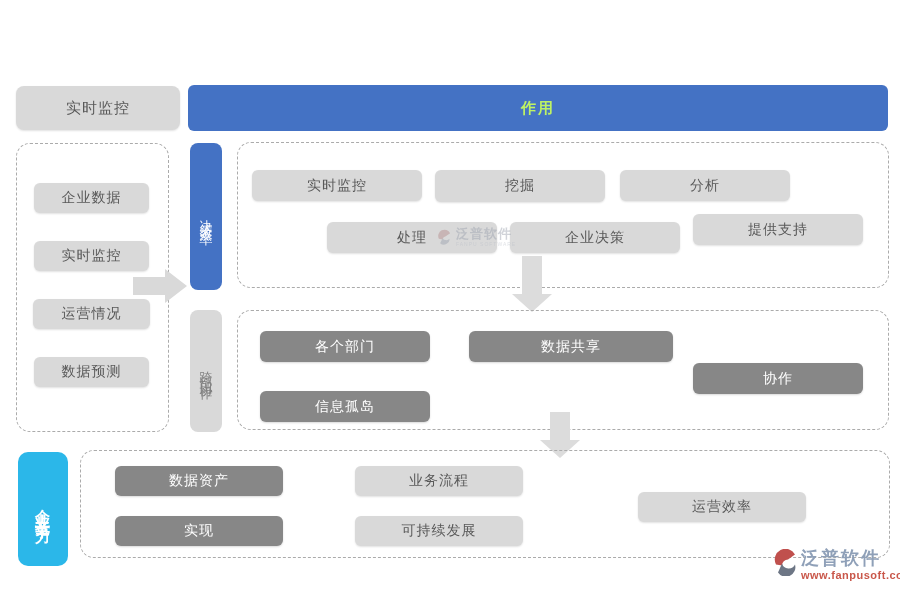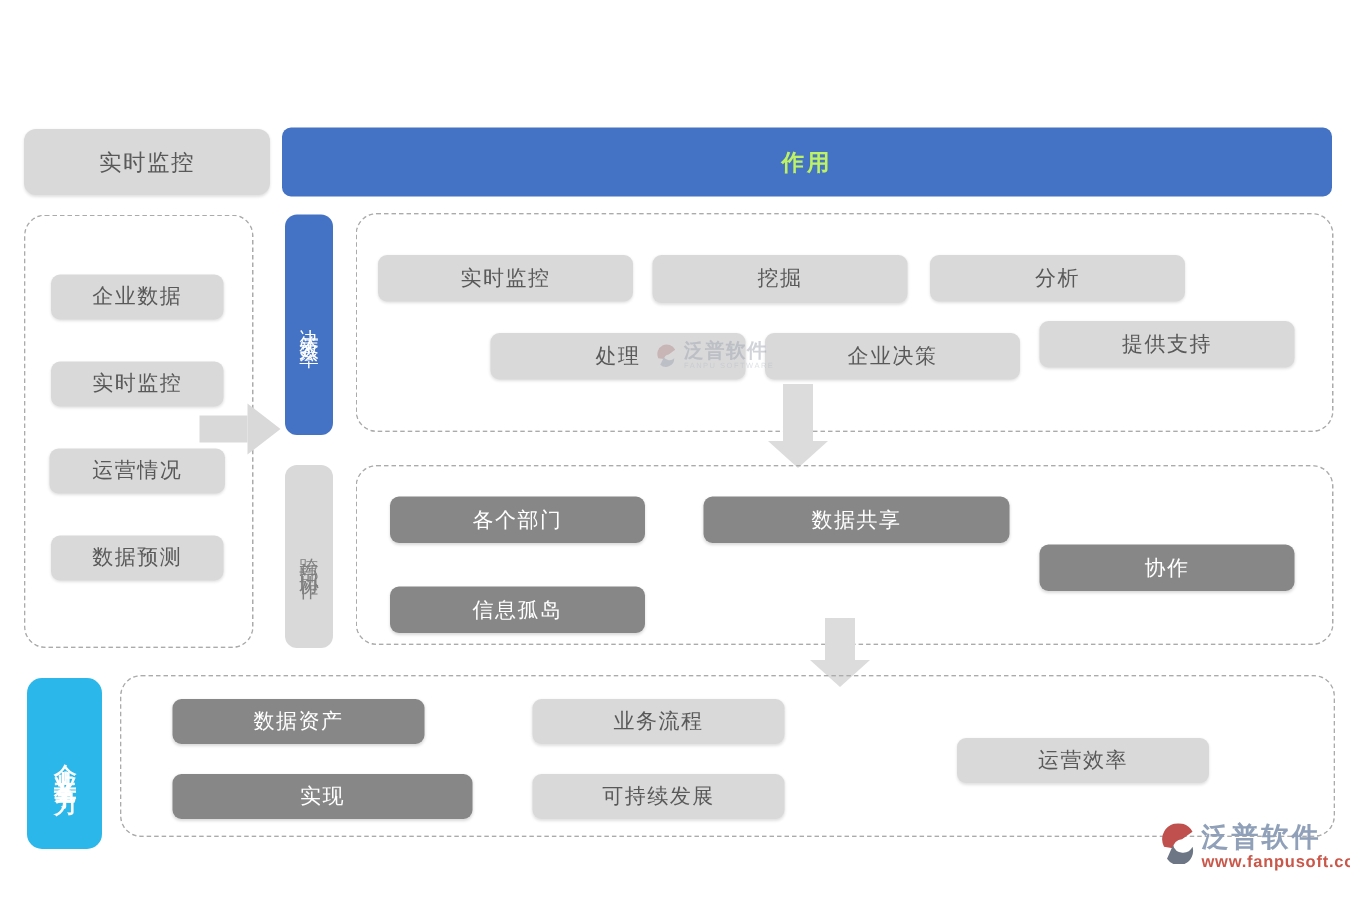--- a/index.html
+++ b/index.html
@@ -197,21 +197,21 @@
   <div class="abs" style="left:540px; top:412px; width:40px; height:46px;">
     <div class="abs arrow-down-stem" style="left:10px; top:0; width:20px; height:28px;"></div>
     <div class="abs arrow-down-head" style="left:0; top:28px;"></div>
   </div>
 
   <div class="abs vlabel vlabel-cyan" style="left:18px; top:452px; width:50px; height:114px;">企业竞争力</div>
   <div class="abs dashed-box" style="left:80px; top:450px; width:810px; height:108px;"></div>
   <div class="abs btn btn-dark" style="left:115px; top:466px; width:168px; height:30px;">数据资产</div>
   <div class="abs btn btn-light" style="left:355px; top:466px; width:168px; height:30px;">业务流程</div>
   <div class="abs btn btn-light" style="left:638px; top:492px; width:168px; height:30px;">运营效率</div>
-  <div class="abs btn btn-dark" style="left:115px; top:516px; width:200px; height:30px;">实现</div>
+  <div class="abs btn btn-dark" style="left:115px; top:516px; width:168px; height:30px;">实现</div>
   <div class="abs btn btn-light" style="left:355px; top:516px; width:168px; height:30px;">可持续发展</div>
 
   <div class="abs brand" style="left:774px; top:549px;">
     <svg width="24" height="27" viewBox="0 0 24 26">
       <path d="M2 15 A10 10 0 0 1 21 5 L14 10 A6 6 0 0 0 8 16 Z" fill="#c0504d"></path>
       <path d="M4 23 A9.5 9.5 0 0 0 21 15 A7 7 0 0 1 8 14 Z" fill="#6d7685"></path>
     </svg>
     <div>
       <div class="brand-name">泛普软件</div>
       <div class="brand-url">www.fanpusoft.com</div>

